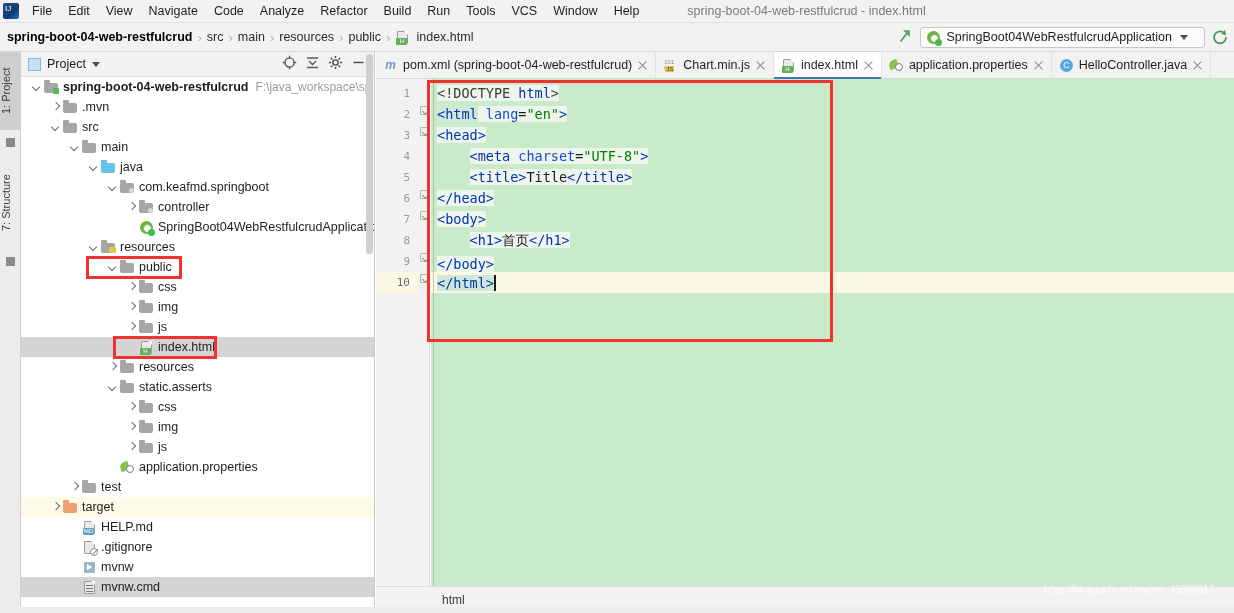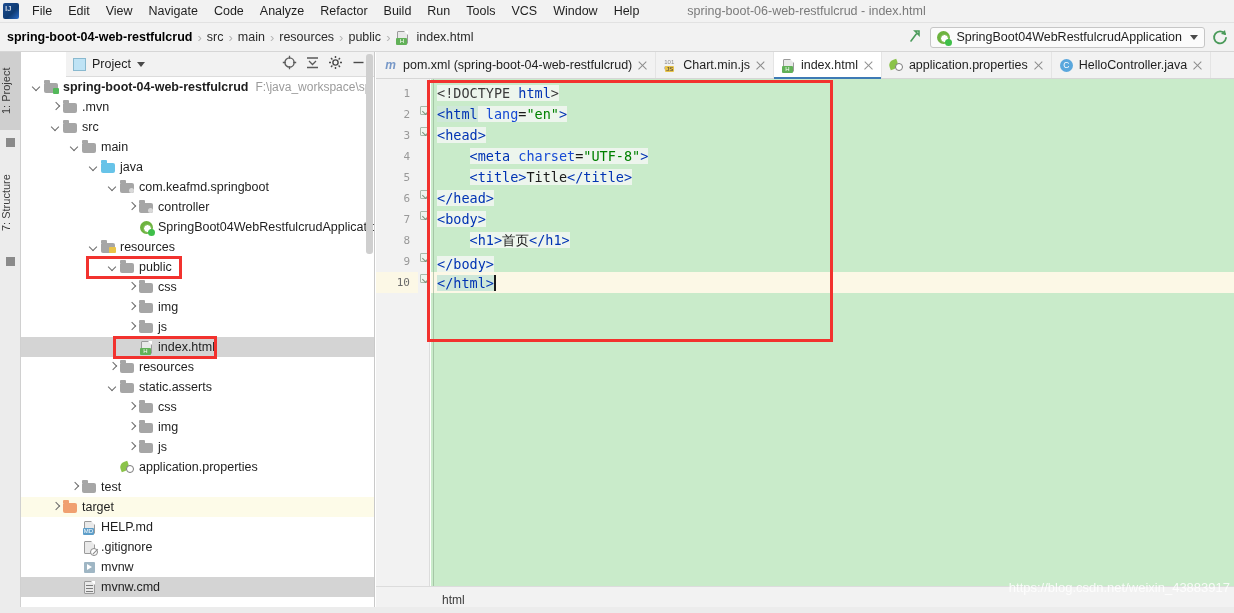--- a/index.html
+++ b/index.html
@@ -50,21 +50,21 @@
     display: flex; align-items: center; gap: 4px;
   }
   .crumb.root { font-weight: bold; color: #000; }
   .crumb-sep { color: #b4b4b4; font-size: 13px; padding: 0 1px; }
   .nav-right {
     margin-left: auto; display: flex; align-items: center; gap: 6px; padding-right: 4px;
   }
   .hammer-icon { width: 18px; height: 18px; position: relative; }
   .runcfg {
     display: flex; align-items: center; gap: 5px;
-    height: 21px; padding: 0 6px 0 5px;
+    height: 21px; padding: 0 16px 0 5px;
     background: #fbfbfb; border: 1px solid #c6c6c6; border-radius: 3px;
     font-size: 12.5px; color: #1e1e1e; white-space: nowrap;
   }
   .caret-dn {
     width: 0; height: 0; border-left: 4px solid transparent;
     border-right: 4px solid transparent; border-top: 5px solid #4a4a4a;
     margin-left: 3px;
   }
   .tool-ico { width: 19px; height: 19px; position: relative; }
 
@@ -82,21 +82,21 @@
   .vtab.active { background: #cfcfcf; }
   .vsq { position: absolute; left: 6px; width: 9px; height: 9px; background: #8a8a8a; }
 
   
   .projpanel {
     position: absolute; left: 21px; top: 52px; width: 354px; height: 561px;
     background: #ffffff; border-right: 1px solid #c9c9c9;
   }
   .proj-header {
     height: 25px; background: #f2f2f2; border-bottom: 1px solid #dcdcdc;
-    display: flex; align-items: center; padding: 0 4px; margin-left: 45px;
+    display: flex; align-items: center; padding: 0 4px;
   }
   .proj-header .ph-title {
     font-size: 12.5px; color: #1e1e1e; margin-left: 6px;
   }
   .proj-sq {
     width: 13px; height: 13px; background: #bfe3f5; border: 1px solid #89b9cf;
     margin-left: 3px;
   }
   .ph-caret {
     width: 0; height: 0; border-left: 4px solid transparent;
@@ -330,22 +330,22 @@
     display: flex; align-items: center; padding-left: 66px;
     font-size: 12px; color: #3c3c3c;
   }
 
   
   .anno {
     position: absolute; border: 3px solid #f2322e; pointer-events: none; z-index: 40;
   }
 
   .watermark {
-    position: absolute; right: 4px; bottom: 18px; z-index: 50;
-    font-size: 13px; color: #ffffff; opacity: .85; white-space: nowrap;
+    position: absolute; right: 20px; bottom: 18px; z-index: 50;
+    font-size: 10px; color: #ffffff; opacity: .85; white-space: nowrap;
     font-family: "Liberation Sans", sans-serif;
   }
   .bottom-strip {
     position: absolute; left: 0; right: 0; bottom: 0; height: 6px; background: #ececec;
   }
 </style>
 </head>
 <body>
 
 <div id="app">
@@ -360,21 +360,21 @@
         <div class="menuitem">Code</div>
         <div class="menuitem">Analyze</div>
         <div class="menuitem">Refactor</div>
         <div class="menuitem">Build</div>
         <div class="menuitem">Run</div>
         <div class="menuitem">Tools</div>
         <div class="menuitem">VCS</div>
         <div class="menuitem">Window</div>
         <div class="menuitem">Help</div>
       </div>
-    <div class="win-title">spring-boot-06-web-restfulcrud - index.html</div>
+    <div class="win-title">spring-boot-04-web-restfulcrud - index.html</div>
   </div>
 
   <div class="navbar">
     <div class="crumbs" id="crumbs">
         <span class="crumb root">
           <span>spring-boot-04-web-restfulcrud</span>
         </span>
         <span class="crumb-sep">›</span>
         <span class="crumb">
           <span>src</span>

